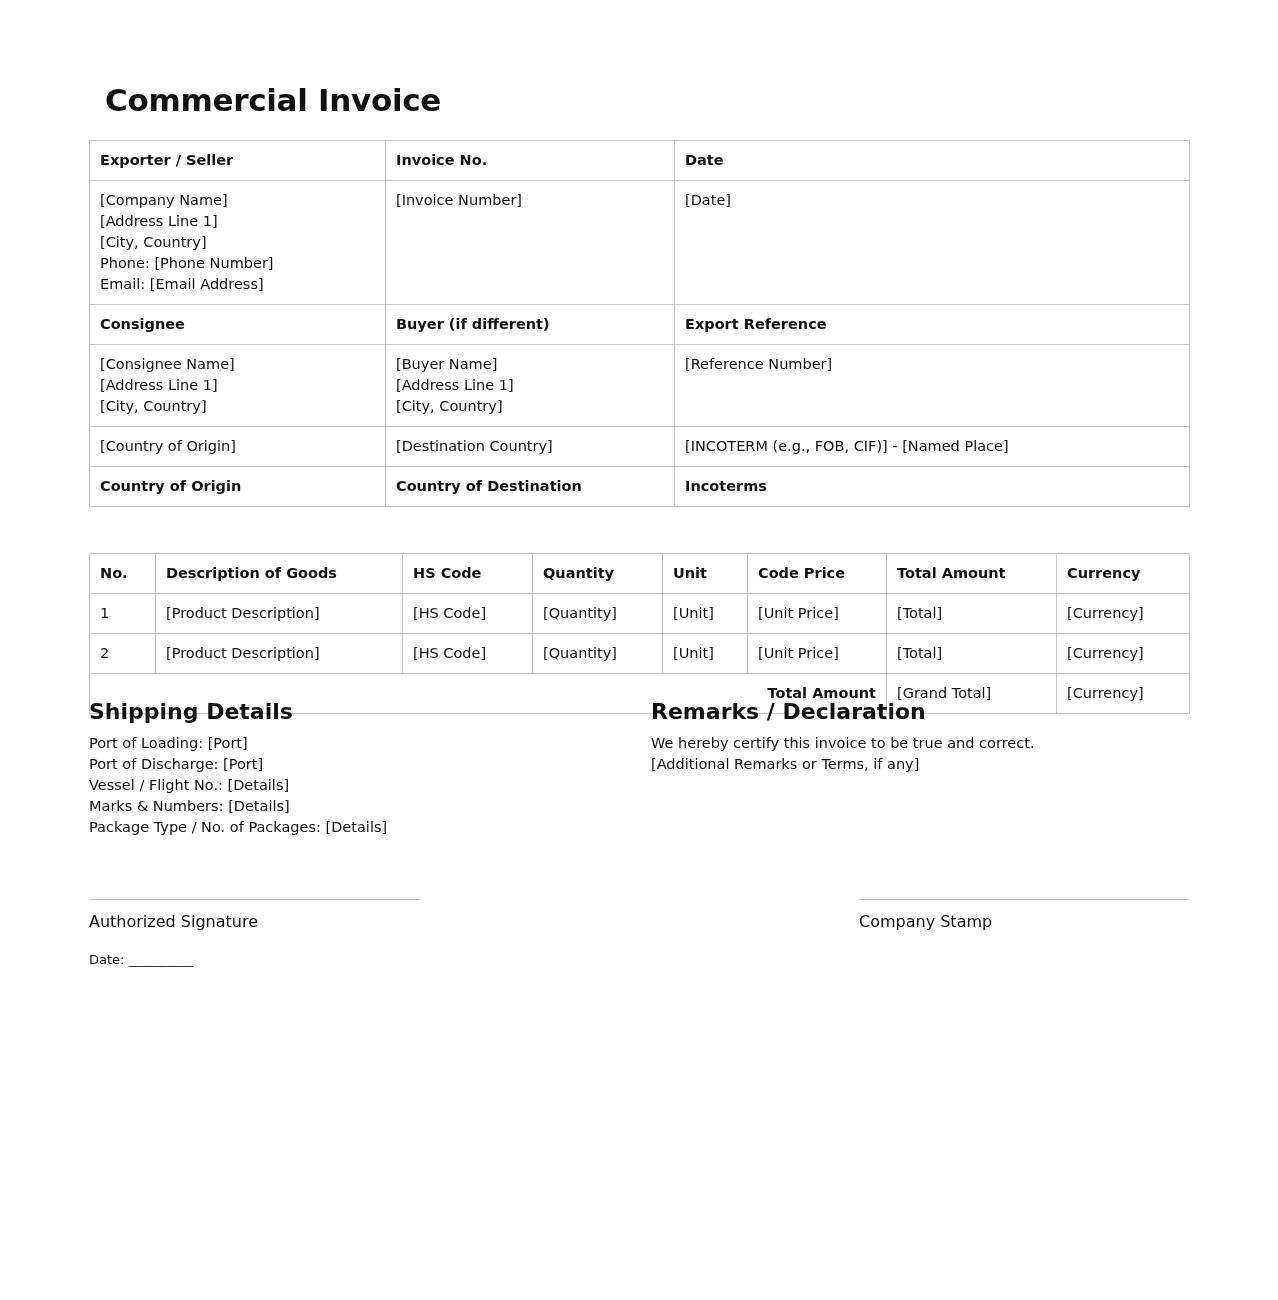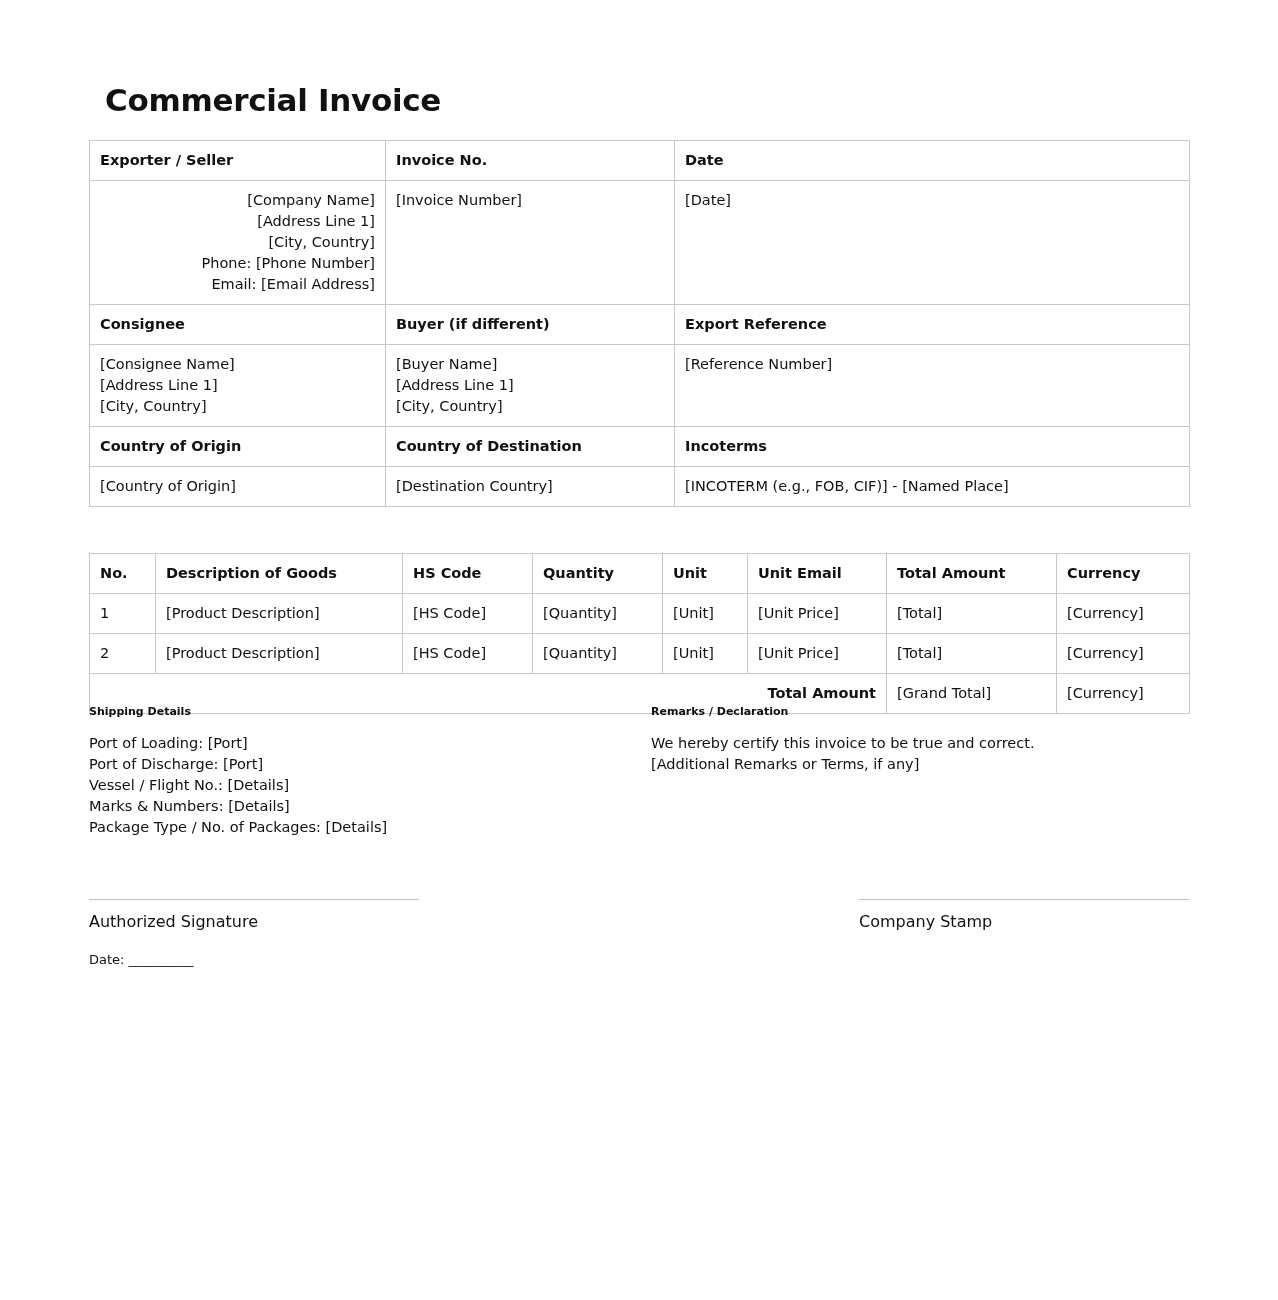--- a/index.html
+++ b/index.html
@@ -19,21 +19,21 @@
     font-size: 14.5px; padding: 9px 10px; line-height: 21px;
   }
   th { font-weight: bold; }
   .info { margin-top: 5px; border-radius: 11px; }
   .info th { height: 18px; }
   .items { margin-top: 46px; }
   .items td, .items th { height: 19px; }
   .right { text-align: right; font-weight: bold; }
   .lower { position: absolute; top: 640px; left: 0; width: 1100px; height: 150px; }
   .col { position: absolute; top: 0; width: 540px; }
-  .col h3 { margin: 0 0 9px 0; font-size: 11px; font-weight: bold; line-height: 24px; }
+  .col h3 { margin: 0 0 9px 0; font-size: 22px; font-weight: bold; line-height: 24px; }
   .col .line { font-size: 14.5px; line-height: 21px; }
   .sig { position: absolute; top: 839px; width: 330px; }
   .sig .rule { border-top: 1px solid #c0c0c0; height: 0; }
   .sig .lbl { font-size: 16px; margin-top: 14px; line-height: 16px; }
   .sig .date { font-size: 13px; margin-top: 22px; line-height: 16px; }
 </style>
 </head>
 <body>
 
 <div class="page">
@@ -45,21 +45,21 @@
         <col style="width:289px">
         <col style="width:515px">
       </colgroup>
     <tbody>
         <tr>
       <th>Exporter / Seller</th>
       <th>Invoice No.</th>
       <th>Date</th>
     </tr>
     <tr>
-      <td style="height:100px;text-align:right;">
+      <td style="height:100px;">
         <div>[Company Name]</div>
         <div>[Address Line 1]</div>
         <div>[City, Country]</div>
         <div>Phone: [Phone Number]</div>
         <div>Email: [Email Address]</div>
       </td>
       <td>
             <div>[Invoice Number]</div>
           </td>
       <td>
@@ -80,34 +80,34 @@
       <td>
         <div>[Buyer Name]</div>
         <div>[Address Line 1]</div>
         <div>[City, Country]</div>
       </td>
       <td>
             <div>[Reference Number]</div>
           </td>
     </tr>
     <tr>
-      <th>Country of Origin</th>
-      <th>Country of Destination</th>
-      <th>Incoterms</th>
-    </tr>
-    <tr>
       <td>
             <div>[Country of Origin]</div>
           </td>
       <td>
             <div>[Destination Country]</div>
           </td>
       <td>
             <div>[INCOTERM (e.g., FOB, CIF)] - [Named Place]</div>
           </td>
+    </tr>
+    <tr>
+      <th>Country of Origin</th>
+      <th>Country of Destination</th>
+      <th>Incoterms</th>
     </tr>
   </tbody>
     </table>
 
   <table class="items">
     <colgroup>
       <col style="width:66px">
         <col style="width:247px">
         <col style="width:130px">
         <col style="width:130px">
@@ -116,21 +116,21 @@
         <col style="width:170px">
         <col style="width:133px">
     </colgroup>
     <tbody>
         <tr>
       <th>No.</th>
       <th>Description of Goods</th>
       <th>HS Code</th>
       <th>Quantity</th>
       <th>Unit</th>
-      <th>Unit Email</th>
+      <th>Code Price</th>
       <th>Total Amount</th>
       <th>Currency</th>
     </tr>
     <tr>
       <td>1</td>
       <td>[Product Description]</td>
       <td>[HS Code]</td>
       <td>[Quantity]</td>
       <td>[Unit]</td>
       <td>[Unit Price]</td>

